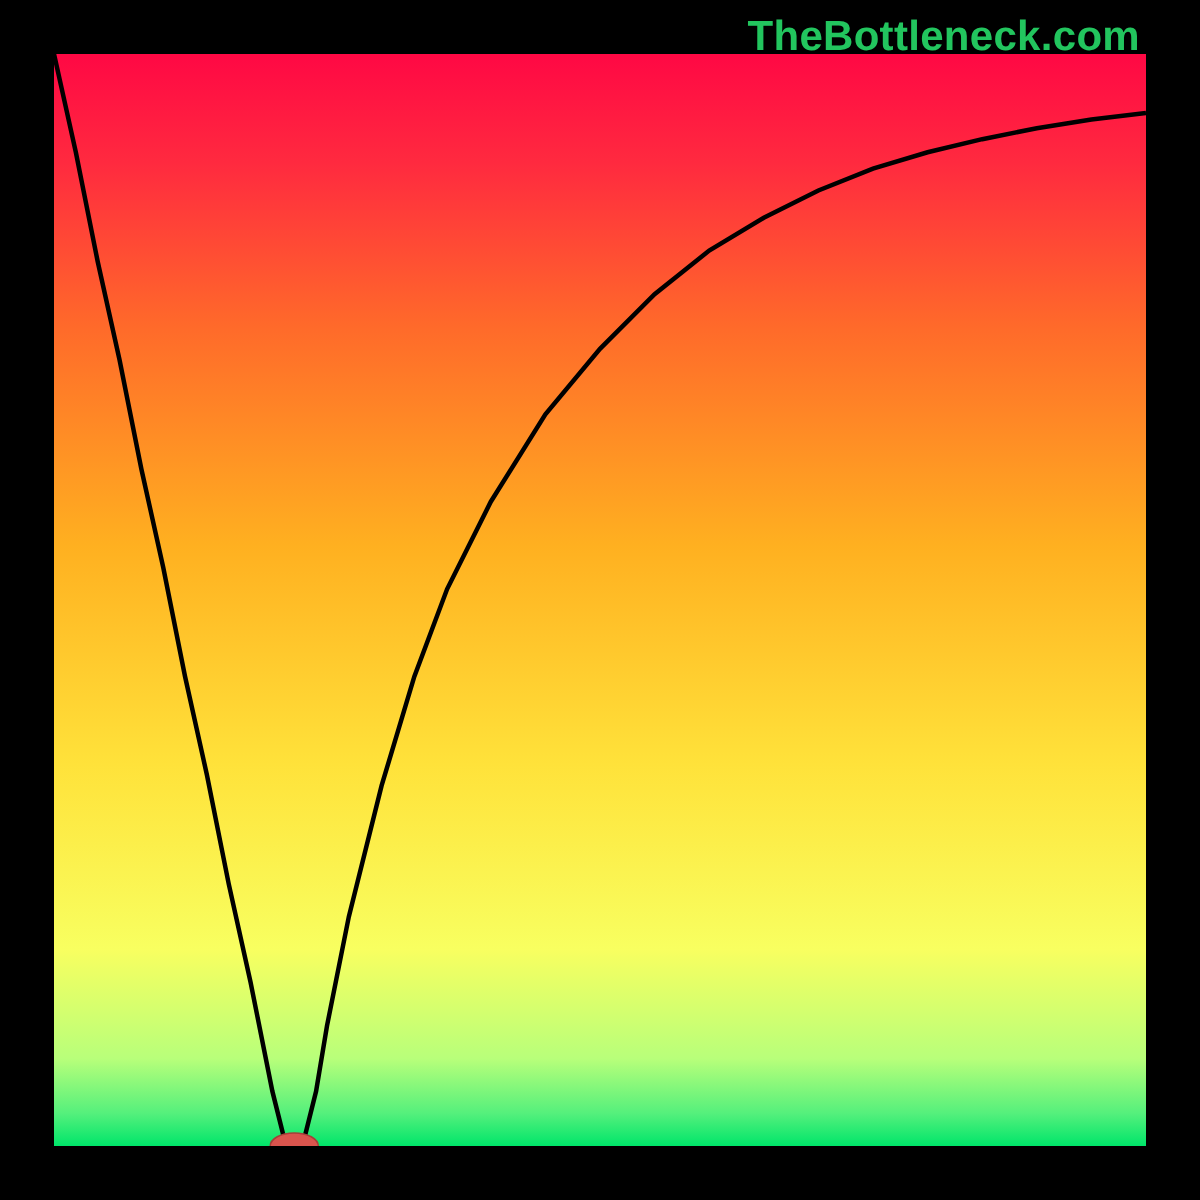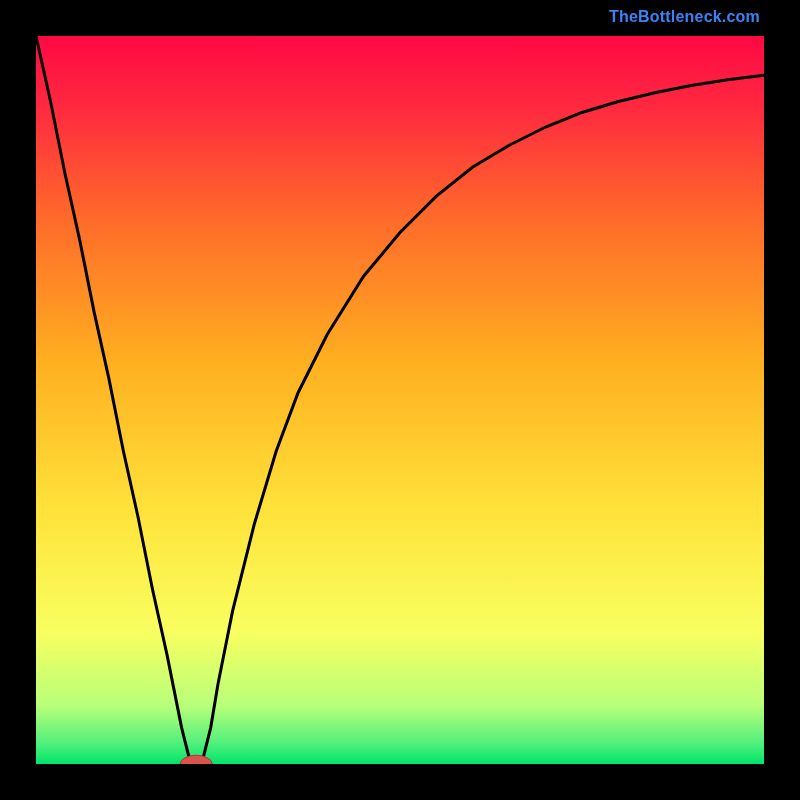--- a/index.html
+++ b/index.html
@@ -22,23 +22,23 @@
     left: 36px;
     top: 36px;
     width: 728px;
     height: 728px;
     overflow: hidden;
   }
   .watermark {
     position: absolute;
     right: 40px;
     top: 8px;
-    font-size: 16px;
+    font-size: 28px;
     font-weight: 600;
-    color: #3b82f6;
+    color: #22c55e;
     letter-spacing: 0.2px;
     font-family: Arial, Helvetica, sans-serif;
   }
   svg { display: block; }
 </style>
 </head>
 <body>
 
 <div class="frame">
 

